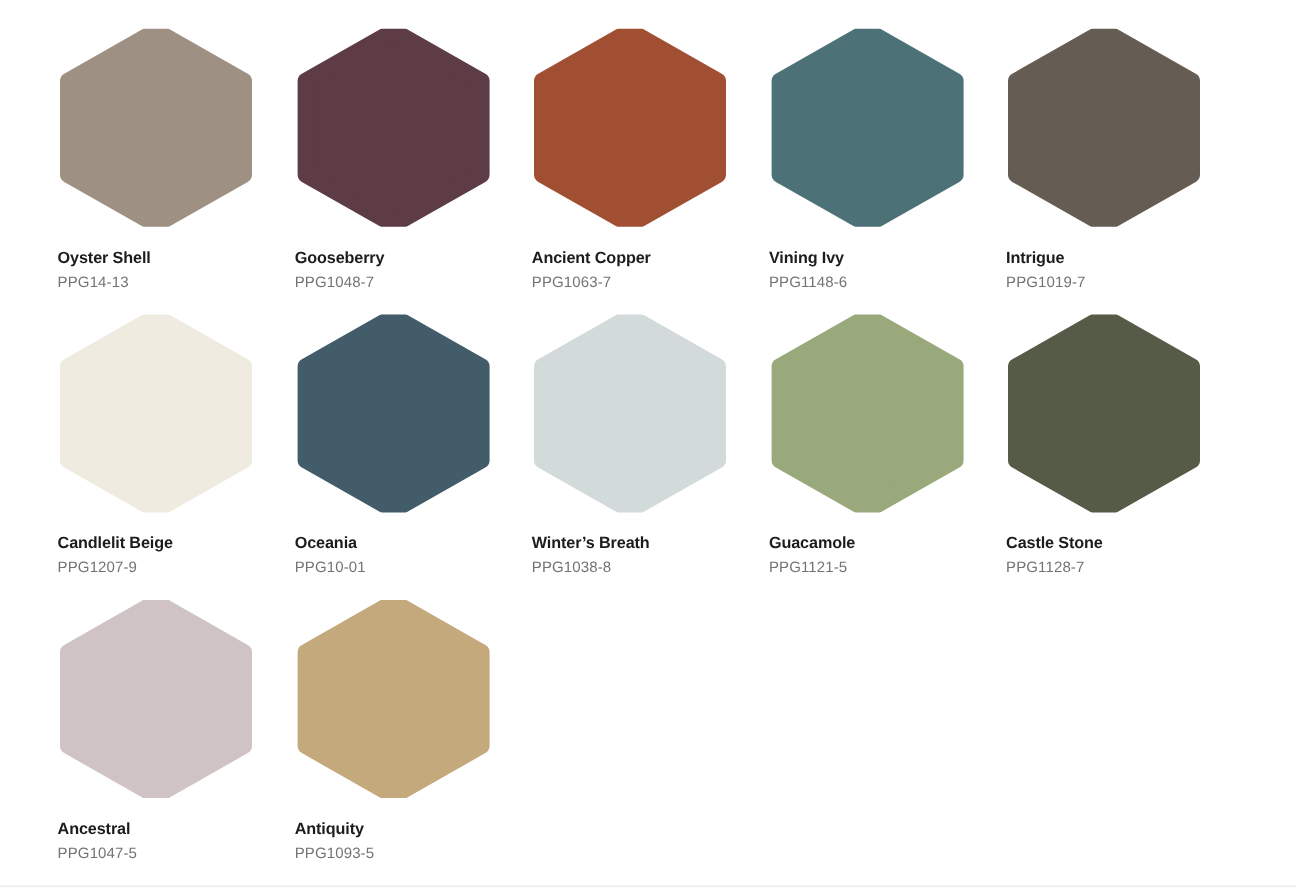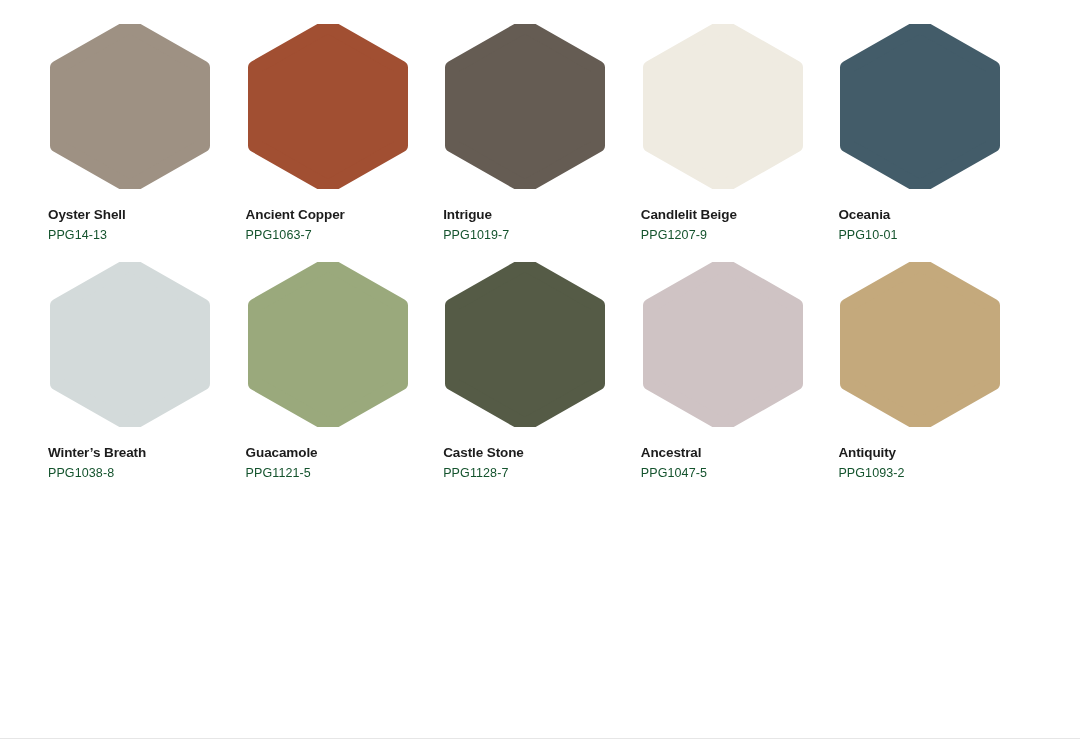--- a/index.html
+++ b/index.html
@@ -53,21 +53,21 @@
     color: #1c1c1c;
     letter-spacing: -0.1px;
     line-height: 1.25;
     text-align: center;
   }
 
   .swatch-code {
     margin-top: 4px;
     font-size: 12.5px;
     font-weight: normal;
-    color: #14532d;
+    color: #737373;
     letter-spacing: 0.1px;
     line-height: 1.25;
     text-align: center;
   }
 
   .footer-rule {
     position: absolute;
     left: 0;
     top: 738px;
     width: 1080px;
@@ -84,25 +84,43 @@
         <svg viewBox="0 0 164 165" xmlns="http://www.w3.org/2000/svg">
           <path d="M82 2 L155 43.5 L155 121.5 L82 163 L9 121.5 L9 43.5 Z" fill="#9e9183" stroke="#9e9183" stroke-width="14" stroke-linejoin="round"></path>
         </svg>
       </div>
       <div class="swatch-name">Oyster Shell</div>
       <div class="swatch-code">PPG14-13</div>
     </div>
     <div class="swatch-card">
       <div class="hex-wrap">
         <svg viewBox="0 0 164 165" xmlns="http://www.w3.org/2000/svg">
+          <path d="M82 2 L155 43.5 L155 121.5 L82 163 L9 121.5 L9 43.5 Z" fill="#5e3c45" stroke="#5e3c45" stroke-width="14" stroke-linejoin="round"></path>
+        </svg>
+      </div>
+      <div class="swatch-name">Gooseberry</div>
+      <div class="swatch-code">PPG1048-7</div>
+    </div>
+    <div class="swatch-card">
+      <div class="hex-wrap">
+        <svg viewBox="0 0 164 165" xmlns="http://www.w3.org/2000/svg">
           <path d="M82 2 L155 43.5 L155 121.5 L82 163 L9 121.5 L9 43.5 Z" fill="#a14f32" stroke="#a14f32" stroke-width="14" stroke-linejoin="round"></path>
         </svg>
       </div>
       <div class="swatch-name">Ancient Copper</div>
       <div class="swatch-code">PPG1063-7</div>
+    </div>
+    <div class="swatch-card">
+      <div class="hex-wrap">
+        <svg viewBox="0 0 164 165" xmlns="http://www.w3.org/2000/svg">
+          <path d="M82 2 L155 43.5 L155 121.5 L82 163 L9 121.5 L9 43.5 Z" fill="#4c7277" stroke="#4c7277" stroke-width="14" stroke-linejoin="round"></path>
+        </svg>
+      </div>
+      <div class="swatch-name">Vining Ivy</div>
+      <div class="swatch-code">PPG1148-6</div>
     </div>
     <div class="swatch-card">
       <div class="hex-wrap">
         <svg viewBox="0 0 164 165" xmlns="http://www.w3.org/2000/svg">
           <path d="M82 2 L155 43.5 L155 121.5 L82 163 L9 121.5 L9 43.5 Z" fill="#655c53" stroke="#655c53" stroke-width="14" stroke-linejoin="round"></path>
         </svg>
       </div>
       <div class="swatch-name">Intrigue</div>
       <div class="swatch-code">PPG1019-7</div>
     </div>
@@ -160,16 +178,16 @@
       <div class="swatch-name">Ancestral</div>
       <div class="swatch-code">PPG1047-5</div>
     </div>
     <div class="swatch-card">
       <div class="hex-wrap">
         <svg viewBox="0 0 164 165" xmlns="http://www.w3.org/2000/svg">
           <path d="M82 2 L155 43.5 L155 121.5 L82 163 L9 121.5 L9 43.5 Z" fill="#c4a97c" stroke="#c4a97c" stroke-width="14" stroke-linejoin="round"></path>
         </svg>
       </div>
       <div class="swatch-name">Antiquity</div>
-      <div class="swatch-code">PPG1093-2</div>
+      <div class="swatch-code">PPG1093-5</div>
     </div>
   </div>
 <div class="footer-rule"></div>
 
 </body></html>

